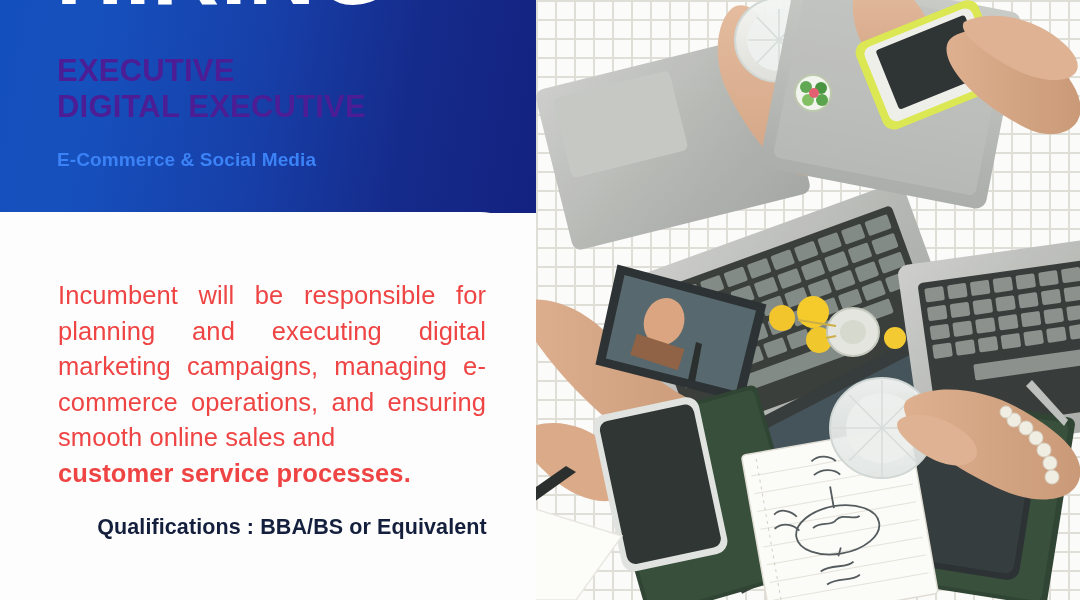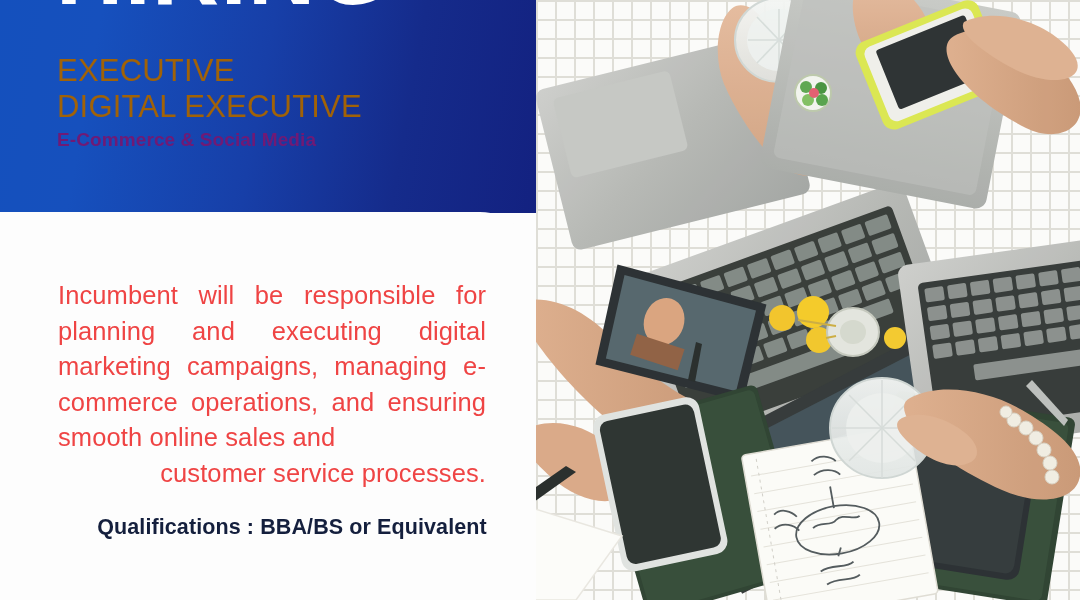--- a/index.html
+++ b/index.html
@@ -52,54 +52,54 @@
     line-height:88px;
     font-weight:bold;
     letter-spacing:1.5px;
     color:#ffffff;
     white-space:nowrap;
   }
 
   .role-1, .role-2 {
     position:absolute;
     left:57px;
-    color:#a16207;
-    font-weight:normal;
+    color:#4c1d95;
+    font-weight:bold;
     font-size:31px;
     line-height:37px;
     letter-spacing:0.2px;
     white-space:nowrap;
   }
   .role-1 { top:52px; }
   .role-2 { top:88px; }
 
   .subtitle {
     position:absolute;
-    left:57px; top:128px;
-    color:#701a75;
+    left:57px; top:148px;
+    color:#3b82f6;
     font-weight:bold;
     font-size:19px;
     line-height:24px;
     letter-spacing:0.1px;
     white-space:nowrap;
   }
 
   
   .body-copy {
     position:absolute;
     left:58px; top:278px;
     width:428px;
     color:#ef4444;
     font-size:25.5px;
     line-height:35.5px;
     font-weight:300;
     text-align:justify;
     letter-spacing:0.1px;
   }
-  .body-copy .last-line { display:block; text-align:right; }
+  .body-copy .last-line { display:block; text-align:left;font-weight:bold; }
 
   
   .details {
     position:absolute;
     left:57px; top:514px;
     width:470px;
     text-align:center;
   }
   .detail-line {
     color:#141f3d;

